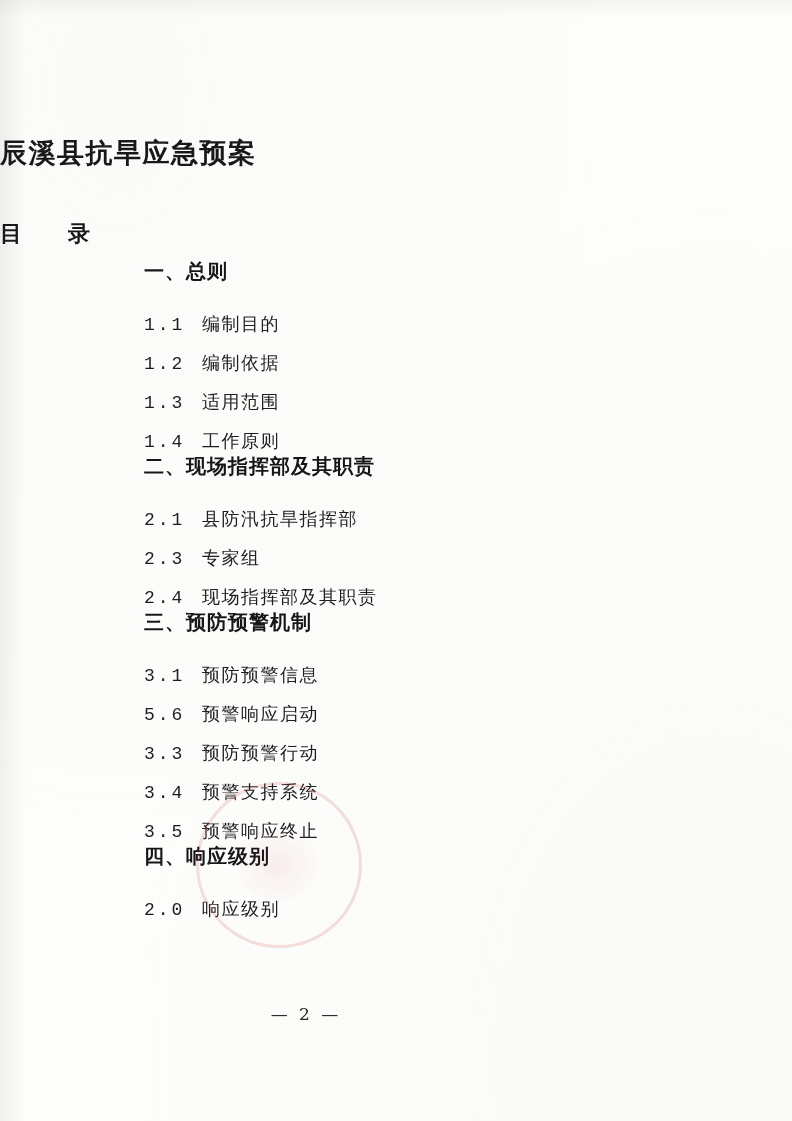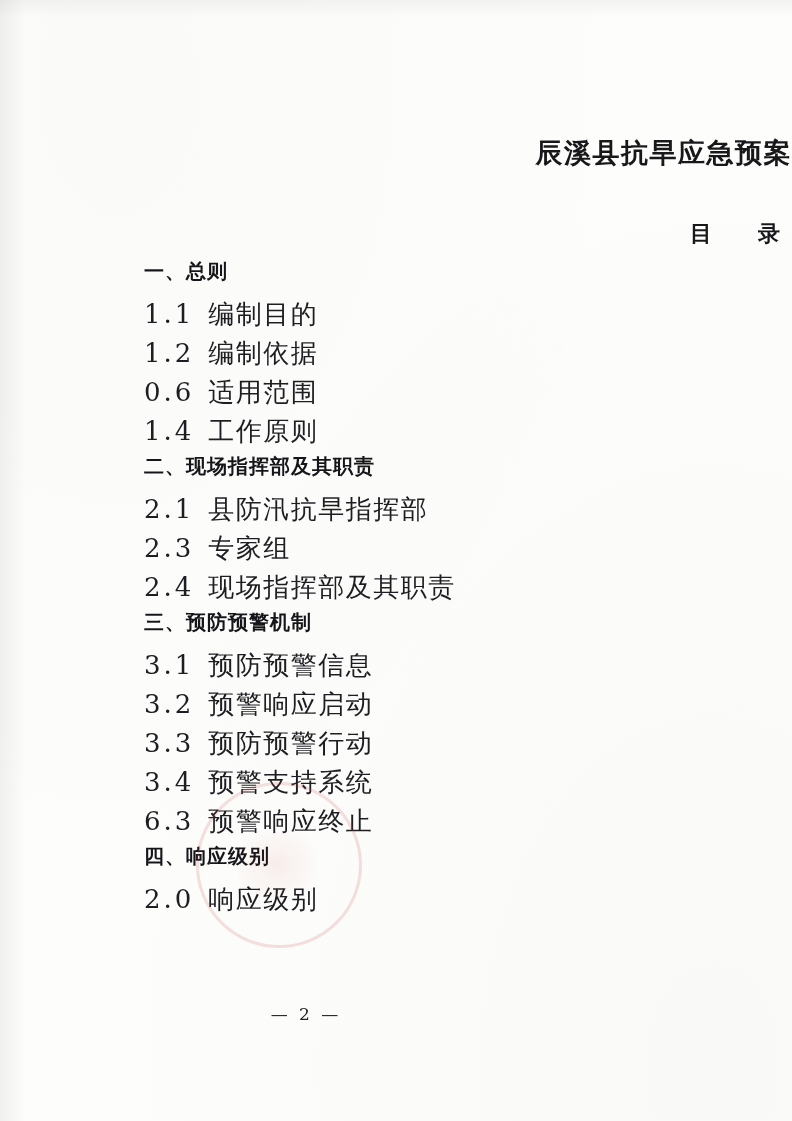--- a/index.html
+++ b/index.html
@@ -24,33 +24,33 @@
     background:
       radial-gradient(ellipse at 15% 8%, rgba(0,0,0,0.012), rgba(0,0,0,0) 60%),
       radial-gradient(ellipse at 90% 95%, rgba(0,0,0,0.015), rgba(0,0,0,0) 65%),
       #fdfdfb;
   }
   .doc-title {
     position: absolute;
     top: 135px;
     left: 0;
     width: 792px;
-    text-align: right;
+    text-align: left;
     font-size: 27px;
     font-weight: bold;
     letter-spacing: 1.5px;
     color: #18181a;
     font-family: "DejaVu Serif", serif;
   }
   .toc-heading {
     position: absolute;
     top: 219px;
     left: 0;
     width: 792px;
-    text-align: right;
+    text-align: left;
     font-size: 22px;
     font-weight: bold;
     letter-spacing: 12px;
     color: #18181a;
   }
   .toc-list {
     position: absolute;
     top: 258px;
     left: 144px;
     width: 560px;
@@ -61,35 +61,37 @@
     height: 39px;
     white-space: pre;
   }
   .toc-row.level1 {
     font-size: 20px;
     font-weight: bold;
     letter-spacing: 1px;
     color: #16161a;
   }
   .toc-row.level2 {
-    font-size: 26px;
+    font-size: 18px;
     letter-spacing: 0.5px;
     color: #1e1e22;
+    font-family: Liberation Mono, monospace;
   }
   .toc-row.level1 .num {
     margin-right: 0px;
   }
   .toc-row.level2 .num {
     display: inline-block;
     min-width: 44px;
     letter-spacing: 3px;
   }
   .toc-row.level2 .label {
     margin-left: 14px;
     letter-spacing: 1.5px;
+    margin-top: 15px;
   }
   .page-number {
     position: absolute;
     left: 0;
     top: 1004px;
     width: 792px;
     text-align: center;
     font-size: 17px;
     color: #232323;
     letter-spacing: 3px;
@@ -141,32 +143,32 @@
   <div class="scan-edge-left"></div>
 
   <div class="doc-title">辰溪县抗旱应急预案</div>
 
   <div class="toc-heading">目　录</div>
 
   <div class="toc-list">
       <div class="toc-row level1"><span class="num">一、</span><span class="label">总则</span></div>
       <div class="toc-row level2"><span class="num">1.1</span><span class="label">编制目的</span></div>
       <div class="toc-row level2"><span class="num">1.2</span><span class="label">编制依据</span></div>
-      <div class="toc-row level2"><span class="num">0.6</span><span class="label">适用范围</span></div>
+      <div class="toc-row level2"><span class="num">1.3</span><span class="label">适用范围</span></div>
       <div class="toc-row level2"><span class="num">1.4</span><span class="label">工作原则</span></div>
       <div class="toc-row level1"><span class="num">二、</span><span class="label">现场指挥部及其职责</span></div>
       <div class="toc-row level2"><span class="num">2.1</span><span class="label">县防汛抗旱指挥部</span></div>
       <div class="toc-row level2"><span class="num">2.3</span><span class="label">专家组</span></div>
       <div class="toc-row level2"><span class="num">2.4</span><span class="label">现场指挥部及其职责</span></div>
       <div class="toc-row level1"><span class="num">三、</span><span class="label">预防预警机制</span></div>
       <div class="toc-row level2"><span class="num">3.1</span><span class="label">预防预警信息</span></div>
-      <div class="toc-row level2"><span class="num">3.2</span><span class="label">预警响应启动</span></div>
+      <div class="toc-row level2"><span class="num">5.6</span><span class="label">预警响应启动</span></div>
       <div class="toc-row level2"><span class="num">3.3</span><span class="label">预防预警行动</span></div>
       <div class="toc-row level2"><span class="num">3.4</span><span class="label">预警支持系统</span></div>
-      <div class="toc-row level2"><span class="num">6.3</span><span class="label">预警响应终止</span></div>
+      <div class="toc-row level2"><span class="num">3.5</span><span class="label">预警响应终止</span></div>
       <div class="toc-row level1"><span class="num">四、</span><span class="label">响应级别</span></div>
       <div class="toc-row level2"><span class="num">2.0</span><span class="label">响应级别</span></div>
     </div>
 
   <div class="seal"></div>
 
   <div class="page-number">— 2 —</div>
 </div>
 
 </body></html>

